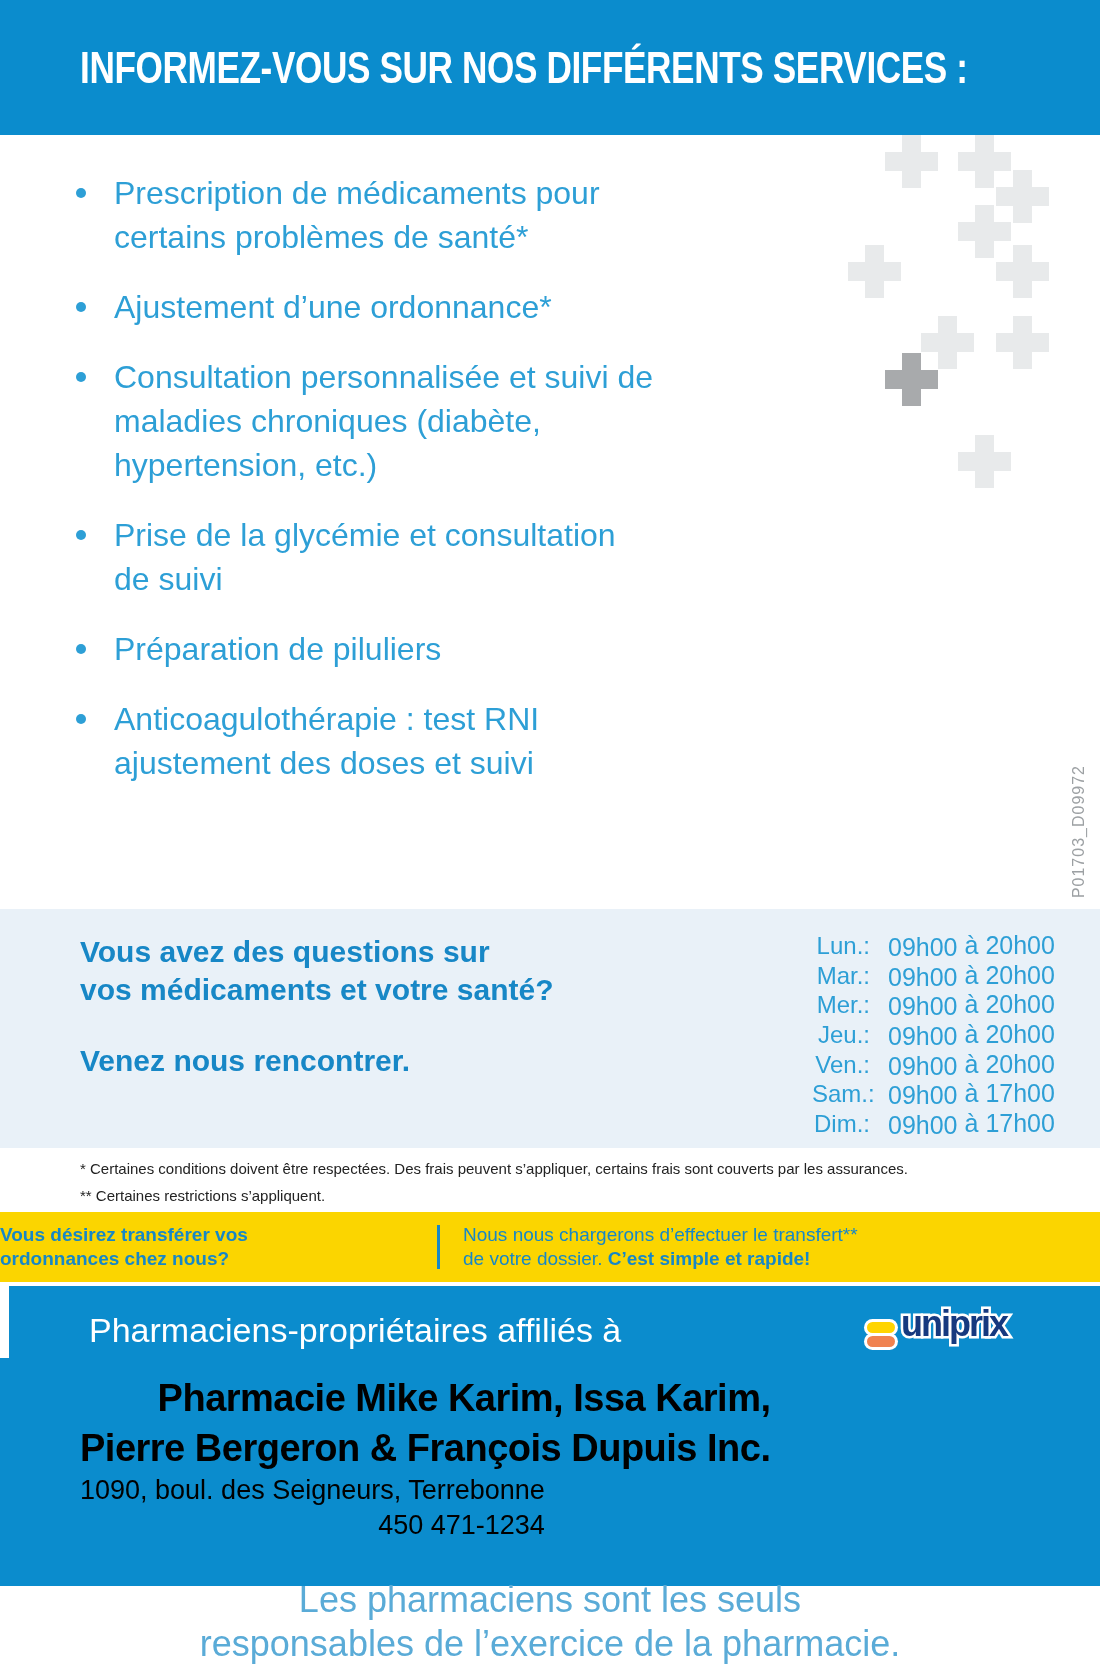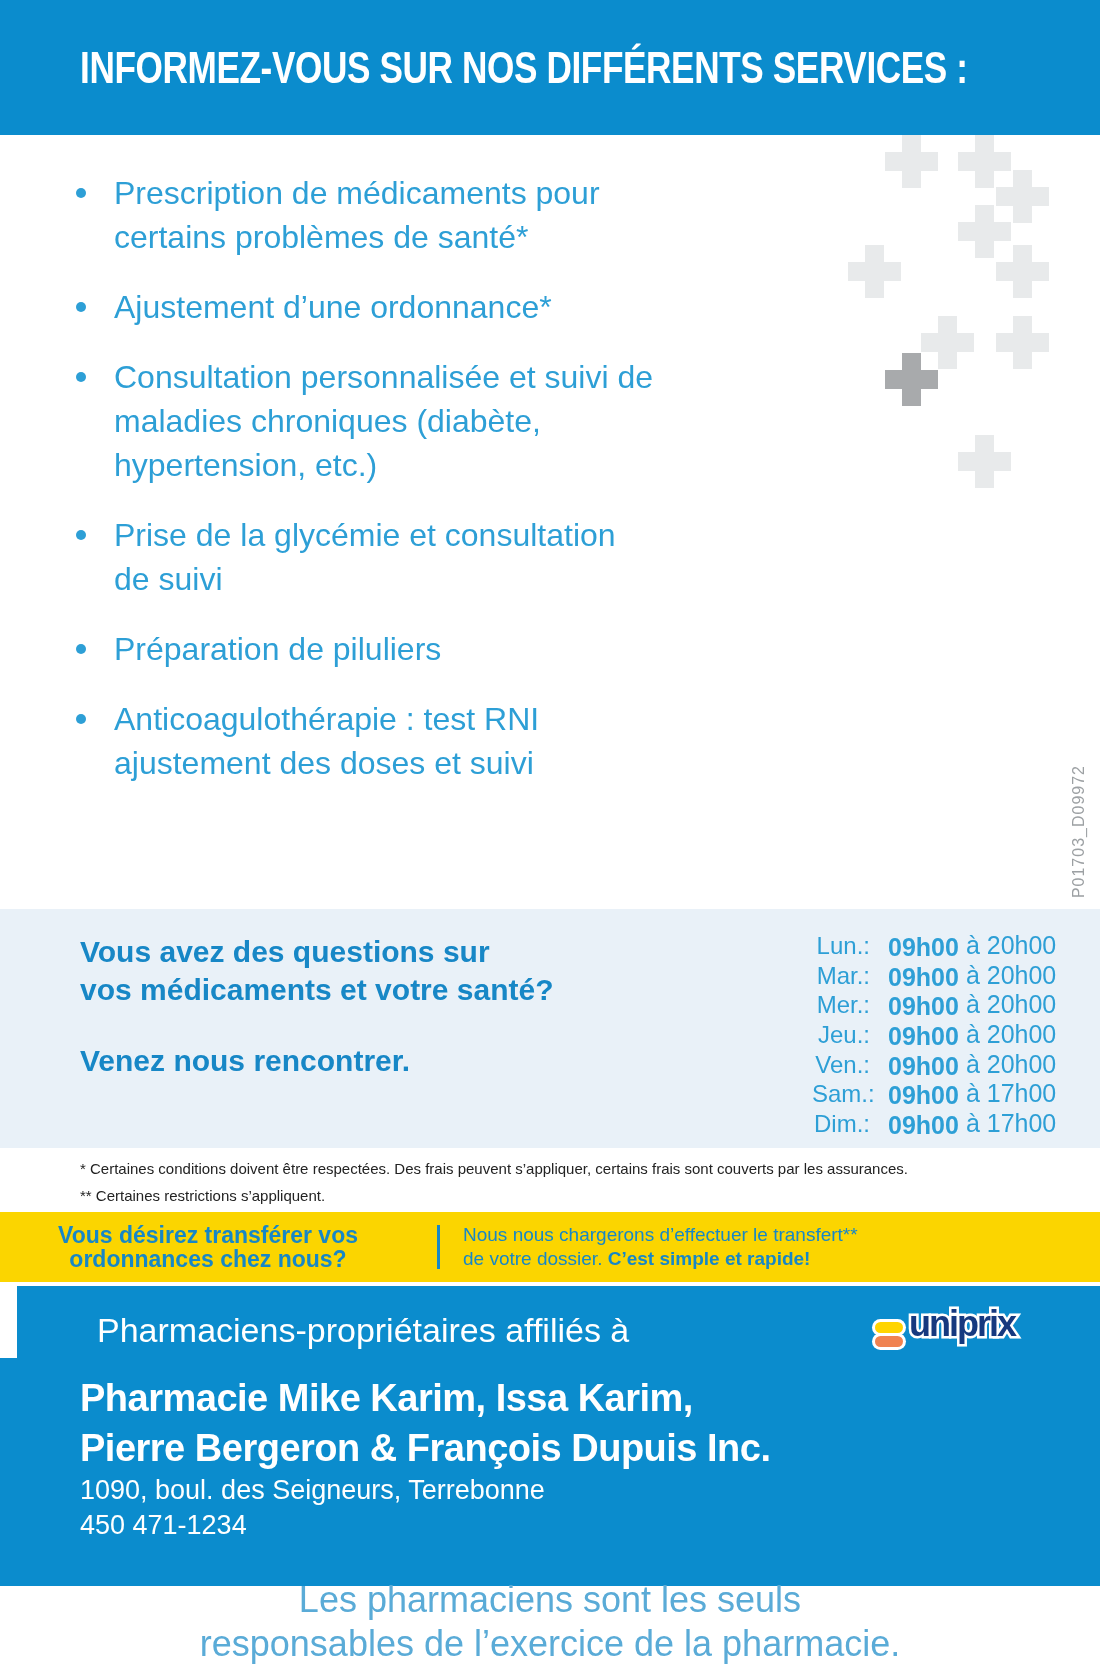--- a/index.html
+++ b/index.html
@@ -35,46 +35,46 @@
   
   .band-questions{position:absolute;top:909px;left:0;right:0;height:239px;background:#e9f1f8;}
   .q-heading{position:absolute;left:80px;top:24px;color:#1787c6;font-size:30px;font-weight:700;
              line-height:38px;}
   .q-cta{position:absolute;left:80px;top:137px;color:#1787c6;font-size:30px;font-weight:700;
          line-height:30px;}
   .hours{position:absolute;left:792px;top:22px;color:#2d9fd6;font-size:24px;}
   .hours-row{display:flex;align-items:baseline;height:29.7px;line-height:29.7px;margin-left:20px;}
   .hours-day{width:58px;text-align:right;}
   .hours-time{margin-left:18px;font-size:25px;white-space:nowrap;}
-  .hours-open{display:inline-block;transform:translateY(2px);margin-right:7px;font-weight:bold;}
+  .hours-open{display:inline-block;transform:translateY(2px);margin-right:7px;}
 
   
   .fineprint{position:absolute;top:1156px;left:80px;color:#232323;font-size:15px;line-height:25px;}
   .fineprint-line2{margin-top:2px;}
 
   
   .band-yellow{position:absolute;top:1212px;left:0;right:0;height:70px;background:#fbd500;color:#1787c6;}
-  .ty-left{position:absolute;left:0;top:11px;width:416px;text-align:center;
-           font-size:23px;font-weight:700;line-height:24px;}
+  .ty-left{position:absolute;left:0;top:11px;width:416px;text-align:left;
+           font-size:19px;font-weight:700;line-height:24px;}
   .ty-divider{position:absolute;left:437px;top:13px;width:3px;height:44px;background:#1787c6;}
   .ty-right{position:absolute;left:463px;top:11px;font-size:19px;line-height:24px;}
   .ty-bold{font-weight:700;}
 
   
-  .band-affil{position:absolute;top:1286px;left:17px;right:0;height:88px;background:#0b8ccd;padding-left:36px;}
+  .band-affil{position:absolute;top:1286px;left:9px;right:0;height:88px;background:#0b8ccd;padding-left:36px;}
   .affil-label{position:absolute;left:80px;top:50%;transform:translateY(-50%);
                color:#fff;font-size:34px;font-weight:400;white-space:nowrap;}
   .uniprix-logo{position:absolute;left:858px;top:17px;display:flex;align-items:flex-end;}
   .logo-bars{display:flex;flex-direction:column;gap:3px;margin-right:3px;}
   .logo-bar{width:28px;height:11px;border-radius:6px;box-shadow:0 0 0 3px #fff;}
   .logo-bar-yellow{background:#ffd400;}
   .logo-bar-orange{background:#f08250;}
 
   
-  .band-pharm{position:absolute;top:1358px;left:0;right:0;height:228px;background:#0b8ccd;color:#ffffff;}
+  .band-pharm{position:absolute;top:1358px;left:0;right:0;height:228px;background:#0b8ccd;color:#000000;text-align:right;}
   .pharm-name{position:absolute;left:80px;top:15px;font-size:38px;font-weight:700;
               line-height:50px;letter-spacing:-0.5px;}
   .pharm-contact{position:absolute;left:80px;top:115px;font-size:27px;font-weight:400;line-height:35px;}
 
   
   .footer-note{position:absolute;top:1578px;left:0;right:0;text-align:center;
                color:#5aabd7;font-size:36px;font-weight:400;line-height:44px;}
 </style>
 </head>
 <body>

